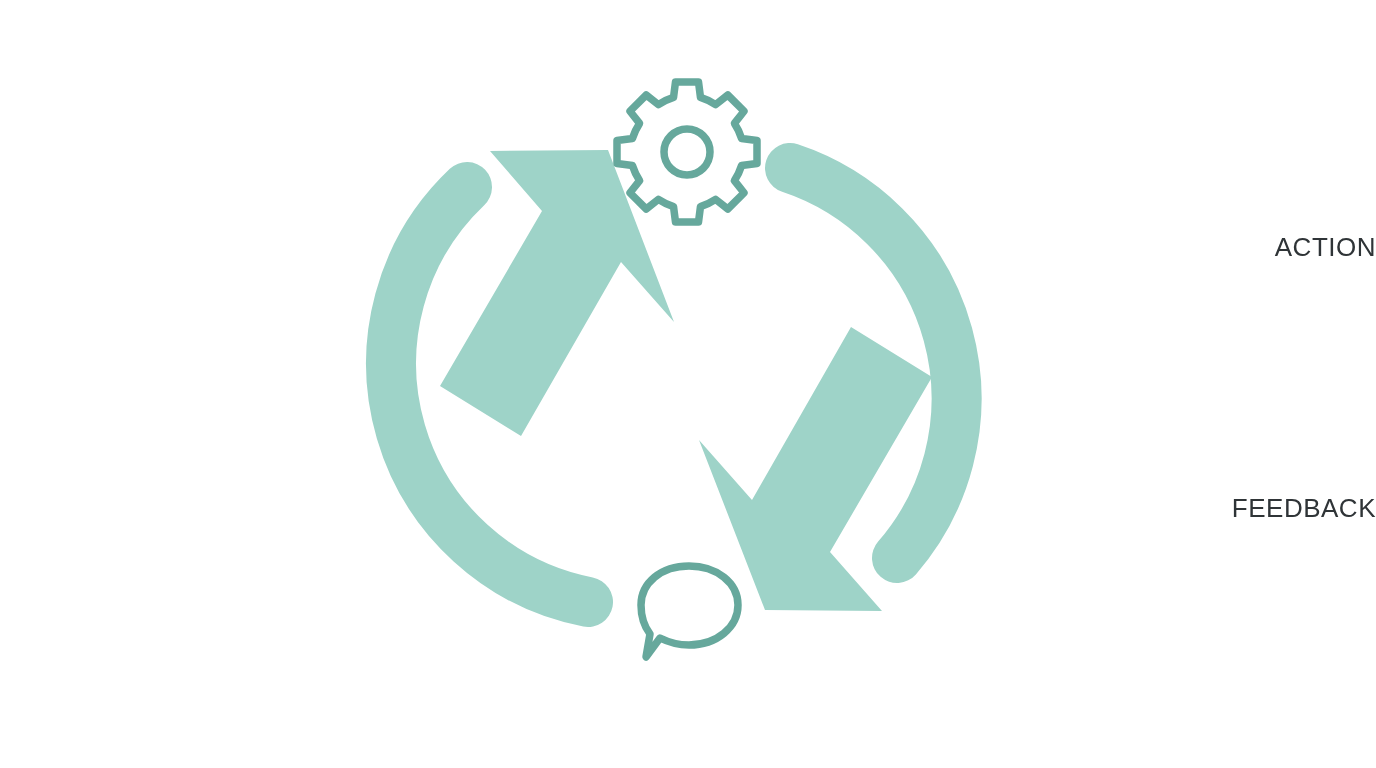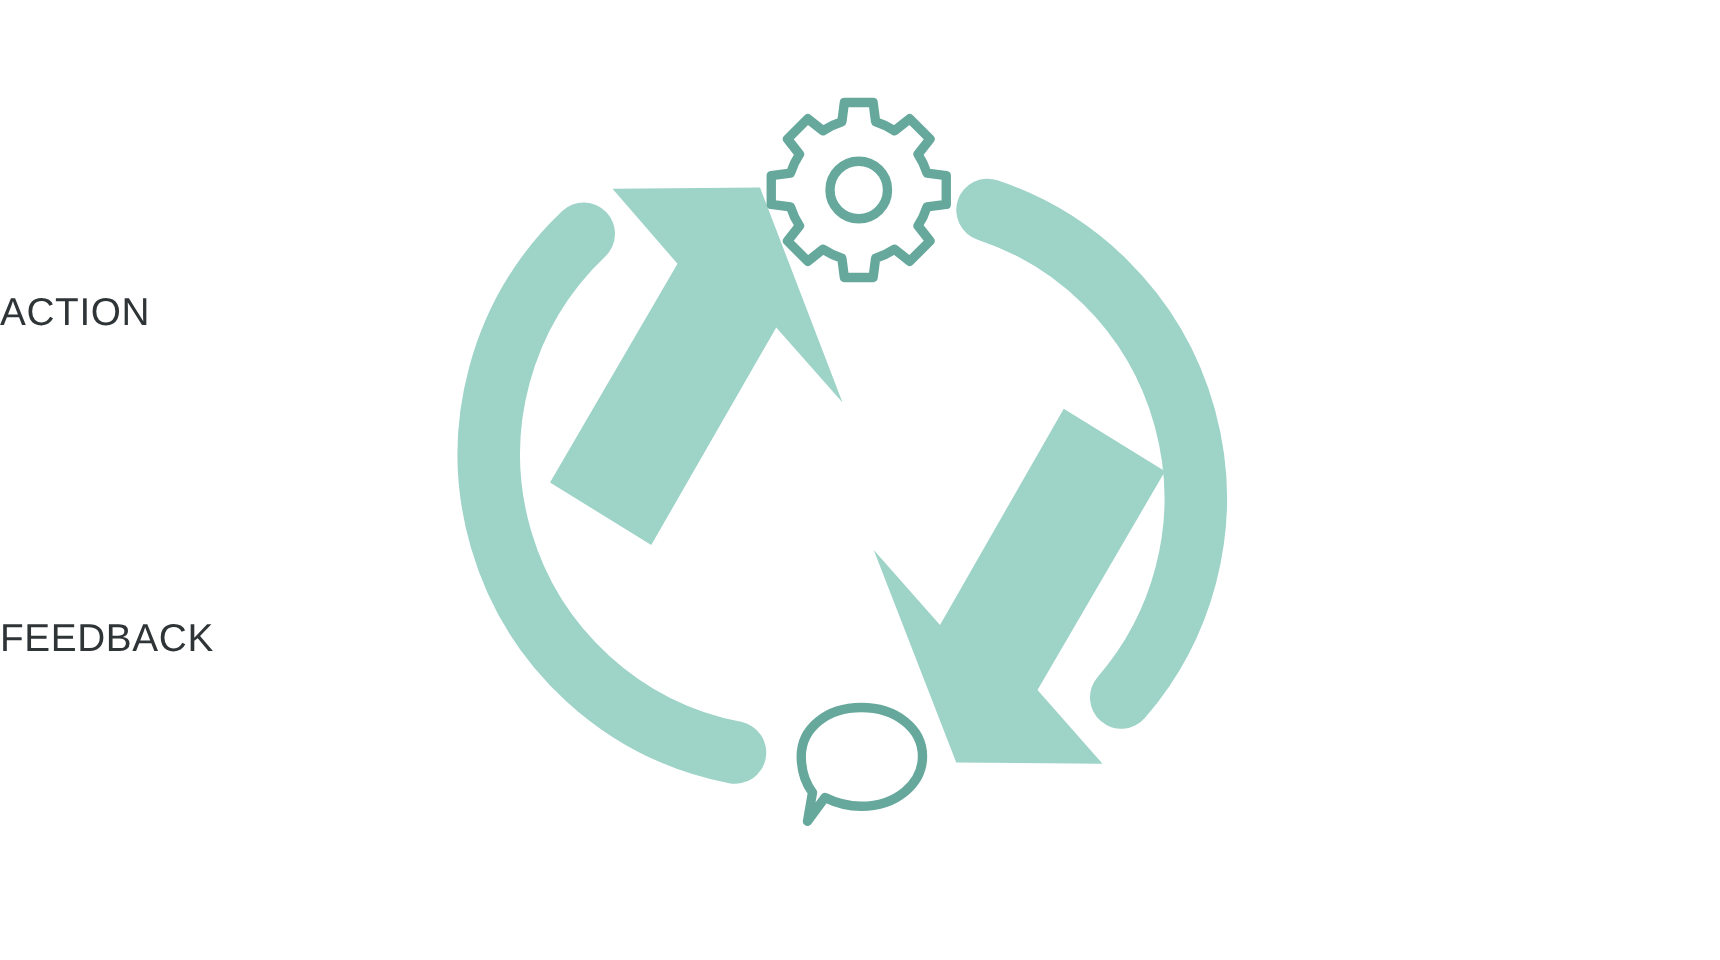--- a/index.html
+++ b/index.html
@@ -27,24 +27,24 @@
     width: 1376px;
     height: 768px;
     display: block;
   }
   .cycle-label {
     position: absolute;
     margin: 0;
     white-space: nowrap;
     font-family: "Liberation Sans", sans-serif;
     font-weight: 400;
-    font-size: 31px;
+    font-size: 26px;
     letter-spacing: 0.5px;
     color: #2f3437;
-    text-align: left;
+    text-align: right;
     user-select: none;
   }
   #label-action {
     left: 0;
     right: 0;
     top: 232px;
   }
   #label-feedback {
     left: 0;
     right: 0;

